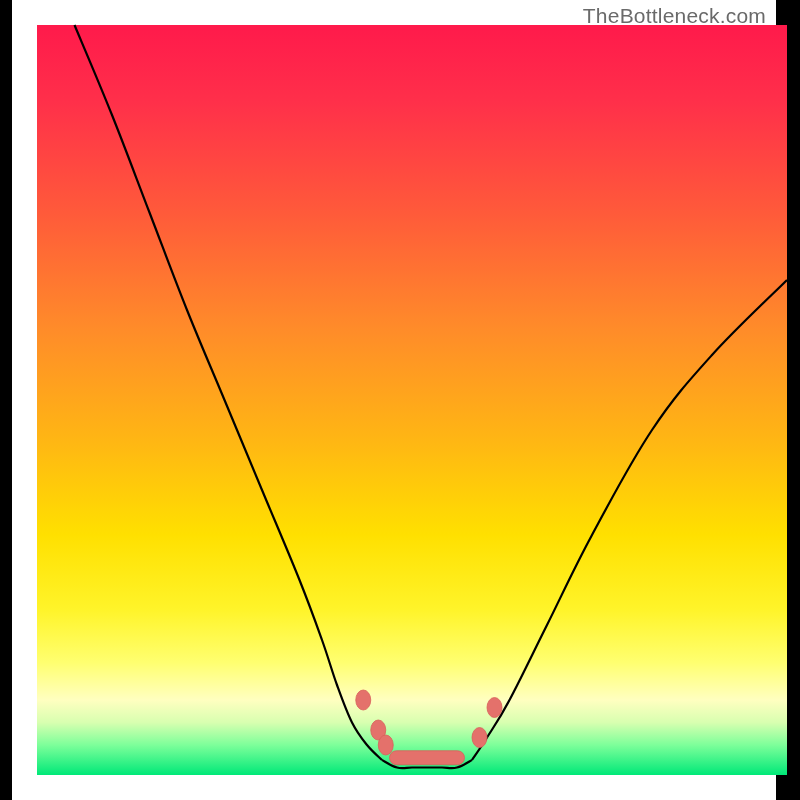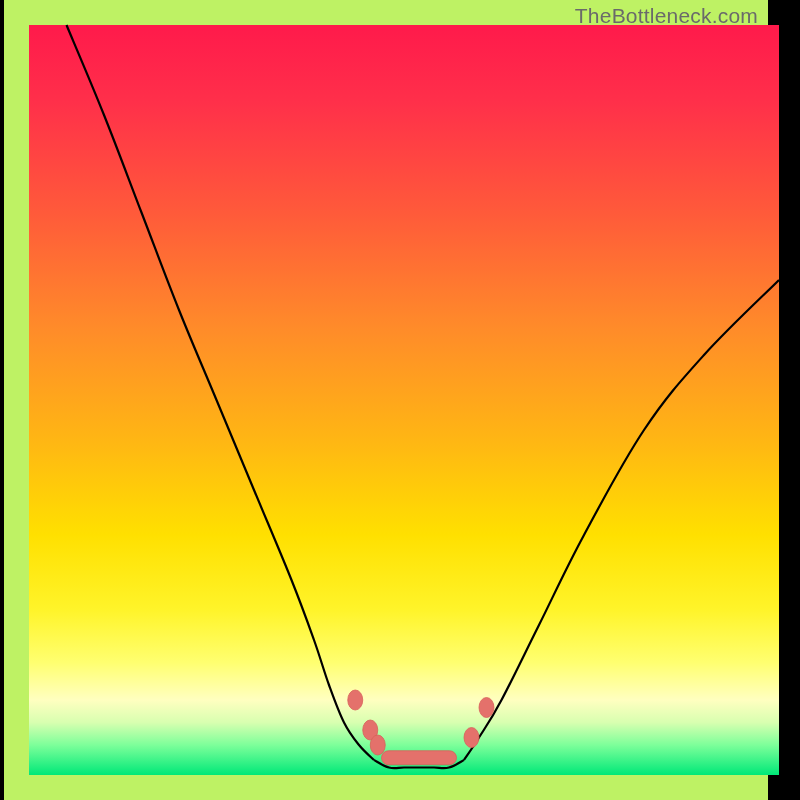--- a/index.html
+++ b/index.html
@@ -6,24 +6,24 @@
     margin: 0;
     padding: 0;
     width: 800px;
     height: 800px;
     background: #000;
     overflow: hidden;
     font-family: Arial, Helvetica, sans-serif;
   }
   .frame {
     position: absolute;
-    top: 0; left: 4px;
+    top: 0; left: 12px;
     width: 764px;
     height: 800px;
-    background: #bef264;
+    background: #ffffff;
   }
   .plot-area {
     position: absolute;
     top: 25px;
     left: 25px;
     width: 750px;
     height: 750px;
     background: linear-gradient(
       to bottom,
       #ff1a4b 0%,

